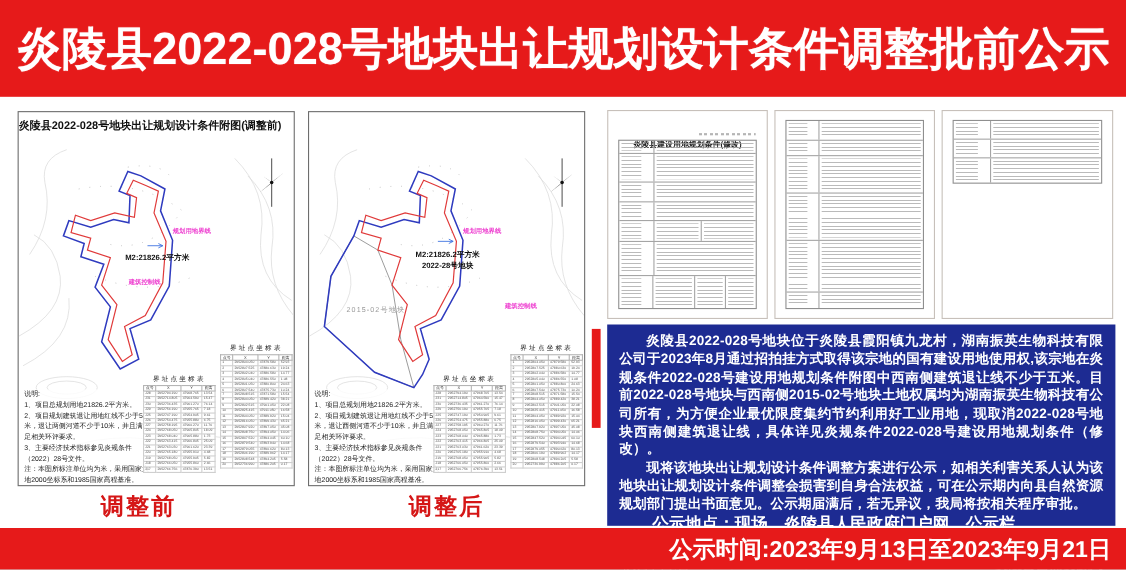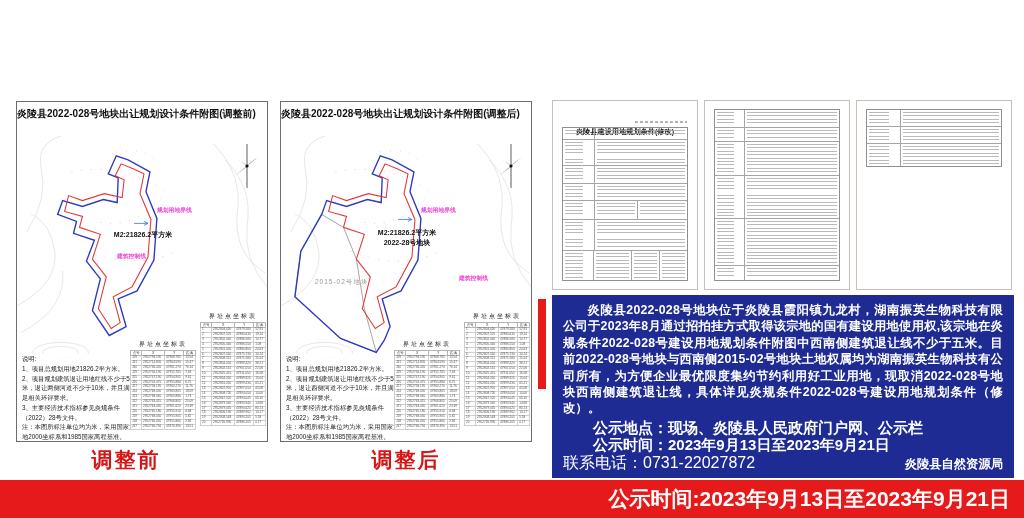--- a/index.html
+++ b/index.html
@@ -97,20 +97,23 @@
   .notice-last{display:flex;justify-content:space-between;align-items:baseline;}
   .notice-last .sig{font-size:12.3px;font-weight:700;}
 
   svg{display:block;}
 </style>
 </head>
 <body>
 
 <div class="stage">
 
+  <div class="banner-top">
+    <div class="t">炎陵县2022-028号地块出让规划设计条件调整批前公示</div>
+  </div>
 
   <div class="map-panel before">
     <svg class="map-svg" viewBox="0 0 252 341">
       <g stroke="#dcdcdc" fill="none" stroke-width="0.7">
         <path d="M10 130 Q32 98 24 64 Q20 42 44 34"></path>
         <path d="M0 205 Q42 182 38 150 Q34 122 14 112"></path>
         <path d="M4 232 Q50 208 46 170"></path>
         <path d="M198 42 Q228 72 222 112 Q218 152 250 172"></path>
         <path d="M210 58 Q238 86 232 124 Q228 158 252 186"></path>
         <path d="M30 300 Q84 268 152 290 Q204 308 244 288"></path>
@@ -412,21 +415,20 @@
         <path d="M100 50 Q130 45 140 60"></path>
       </g>
 
       <path d="M41 113 L20 150 L14 196 L60 238 L96 252 L84 208 L76 158 L63 126 Z" fill="none" stroke="#9a9a9a" stroke-width="0.9"></path>
 
       <path d="M100 54 L92 72 L102 76 L101 101 L87 98 L66 105 L46 99 L41 113 L20 150 L14 196 L60 238 L96 252 L104 240 L110 226 L102 198 L121 190 L138 159 L141 117 L130 90 L134 70 L112 58 Z" fill="none" stroke="#2f3bbf" stroke-width="1.4"></path>
 
       <path d="M105 62 L99 74 L108 78 L106 96 L88 92 L66 99 L52 94 L48 110 L66 115 L63 126 L84 133 L76 158 L90 176 L82 208 L95 228 L104 222 L97 196 L116 186 L132 156 L135 118 L124 92 L128 72 L117 67 Z" fill="none" stroke="#e03a3a" stroke-width="1.1"></path>
       <path d="M118 118 L132 118 M132 118 L128 116 M132 118 L128 120" stroke="#3a6fe0" stroke-width="0.8" fill="none"></path>
     </svg>
-    <div class="map-title">炎陵县2022-028号地块出让规划设计条件附图(调整后)</div>
     <svg class="compass" viewBox="0 0 26 48">
       <line x1="13" y1="2" x2="13" y2="46" stroke="#333" stroke-width="0.8"></line>
       <path d="M13 24 L2 33 L11 26 Z" fill="#111"></path>
       <path d="M13 24 L24 15 L15 22 Z" fill="#111"></path>
       <path d="M13 24 L5 18 L12 23 Z" fill="#111"></path>
       <circle cx="13" cy="24" r="1.6" fill="#111"></circle>
     </svg>
     <div class="area-label" style="top:126px;">
       <div>M2:21826.2平方米</div>
       <div>2022-28号地块</div>
@@ -840,20 +842,21 @@
         </div>
     </div>
   </div>
 
   <div class="red-bar"></div>
 
   <div class="notice-box">
     <div>
 
     <p>炎陵县2022-028号地块位于炎陵县霞阳镇九龙村，湖南振英生物科技有限公司于2023年8月通过招拍挂方式取得该宗地的国有建设用地使用权,该宗地在炎规条件2022-028号建设用地规划条件附图中西南侧建筑退让线不少于五米。目前2022-028号地块与西南侧2015-02号地块土地权属均为湖南振英生物科技有公司所有，为方便企业最优限度集约节约利用好工业用地，现取消2022-028号地块西南侧建筑退让线，具体详见炎规条件2022-028号建设用地规划条件（修改）。</p>
+        <p>现将该地块出让规划设计条件调整方案进行公示，如相关利害关系人认为该地块出让规划设计条件调整会损害到自身合法权益，可在公示期内向县自然资源规划部门提出书面意见。公示期届满后，若无异议，我局将按相关程序审批。</p>
       </div>
     <div class="notice-lines">
 
     <div class="nl">公示地点：现场、炎陵县人民政府门户网、公示栏</div>
         <div class="nl">公示时间：2023年9月13日至2023年9月21日</div>
       </div>
     <div class="notice-last">
       <div class="nl">联系电话：0731-22027872</div>
       <div class="sig">炎陵县自然资源局</div>
     </div>

